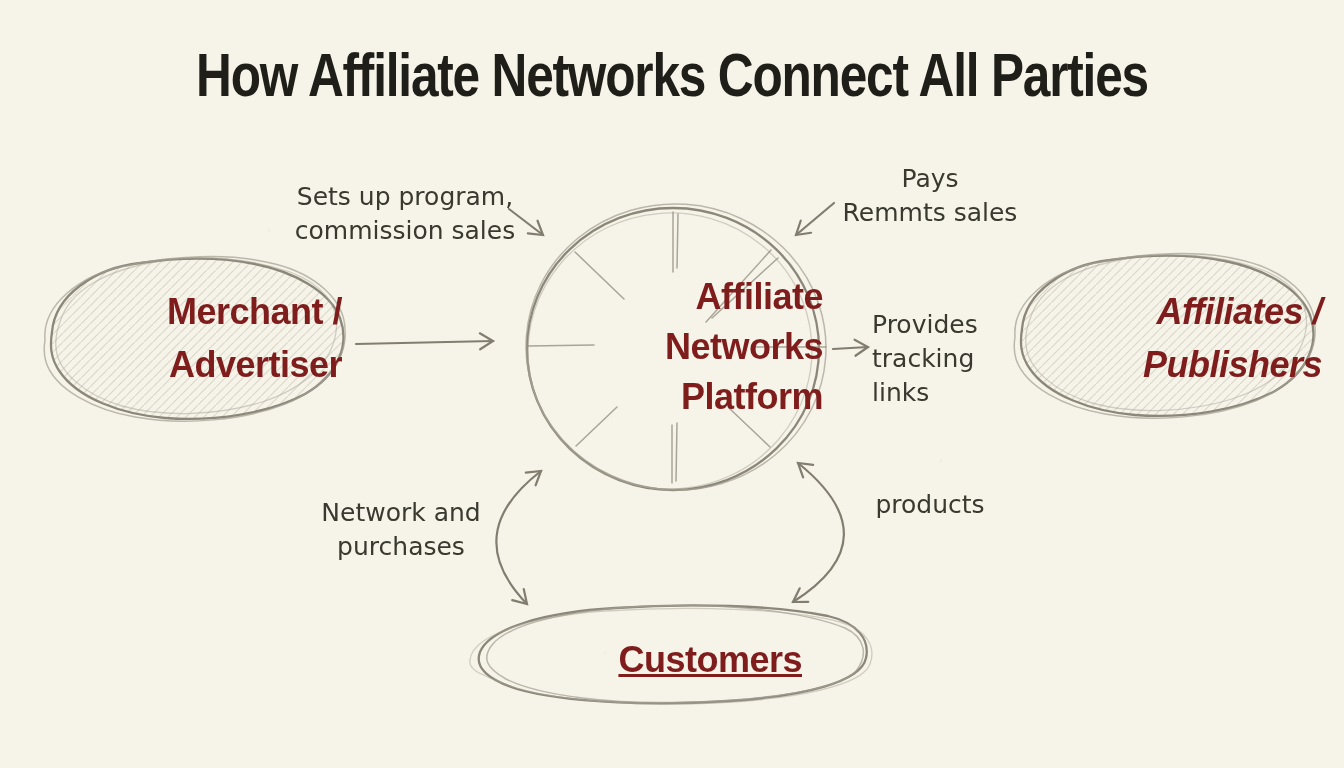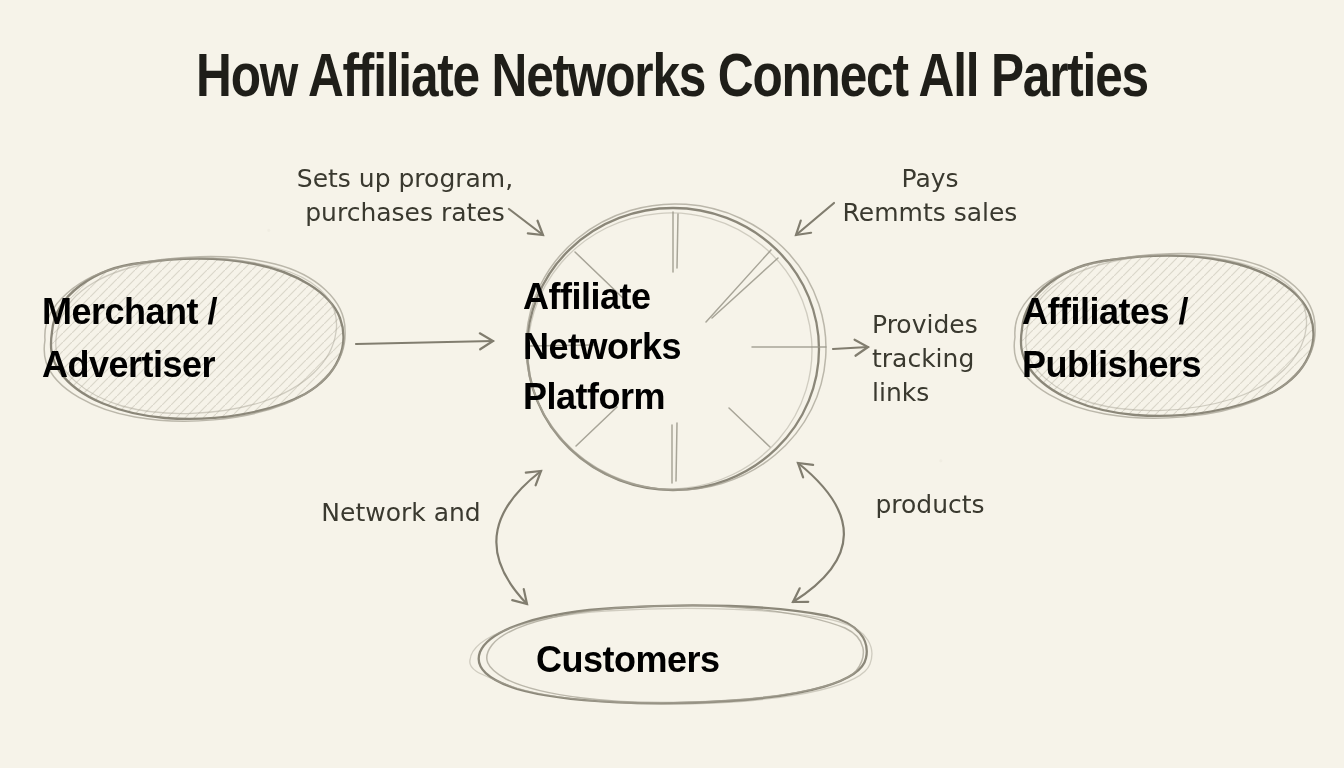--- a/index.html
+++ b/index.html
@@ -27,21 +27,21 @@
   .hatchfill{fill:url(#hatch);stroke:none;opacity:.55;}
 
   .txt{position:absolute;white-space:nowrap;}
   .title{
     left:0;top:42px;width:1344px;text-align:center;
     font-size:62px;line-height:66px;font-weight:800;
     letter-spacing:-1.5px;color:#1f1e19;
     transform:scaleX(.80);transform-origin:50% 50%;
   }
   .node{
-    font-weight:800;color:#000000;text-align:left;
+    font-weight:800;color:#7f1d1d;text-align:right;
     font-size:36px;letter-spacing:-.5px;
   }
   .node .ln{line-height:53px;}
   .node-platform .ln{line-height:50px;}
   .node-customers .ln{line-height:50px;}
   .lbl{
     font-size:25px;color:#3a392f;font-weight:400;
     font-family:"DejaVu Sans","Liberation Sans",sans-serif;
   }
   .lbl .ln{line-height:34px;}
@@ -118,44 +118,45 @@
   <div class="ln">Merchant /</div>
   <div class="ln">Advertiser</div>
 </div>
 
 <div class="txt node node-platform" style="left:523px;top:272px;width:300px;">
   <div class="ln">Affiliate</div>
   <div class="ln">Networks</div>
   <div class="ln">Platform</div>
 </div>
 
-<div class="txt node" style="left:1022px;top:285px;width:300px;">
+<div class="txt node" style="left:1022px;top:285px;width:300px;font-style:italic;">
   <div class="ln">Affiliates /</div>
   <div class="ln">Publishers</div>
 </div>
 
-<div class="txt node node-customers" style="left:536px;top:635px;width:300px;">
+<div class="txt node node-customers" style="left:502px;top:635px;width:300px;text-decoration:underline;">
   <div class="ln">Customers</div>
 </div>
 
-<div class="txt lbl lbl-center" style="left:255px;top:162px;width:300px;">
+<div class="txt lbl lbl-center" style="left:255px;top:180px;width:300px;">
   <div class="ln">Sets up program,</div>
-  <div class="ln">purchases rates</div>
+  <div class="ln">commission sales</div>
 </div>
 
 <div class="txt lbl lbl-center" style="left:780px;top:146px;width:300px;margin-top:16px;">
   <div class="ln">Pays</div>
   <div class="ln">Remmts sales</div>
 </div>
 
 <div class="txt lbl lbl-left" style="left:872px;top:308px;">
   <div class="ln">Provides</div>
   <div class="ln">tracking</div>
   <div class="ln">links</div>
 </div>
 
 <div class="txt lbl lbl-center" style="left:251px;top:496px;width:300px;">
   <div class="ln">Network and</div>
+  <div class="ln">purchases</div>
 </div>
 
 <div class="txt lbl lbl-center" style="left:780px;top:488px;width:300px;">
   <div class="ln">products</div>
 </div>
 
 </body></html>

